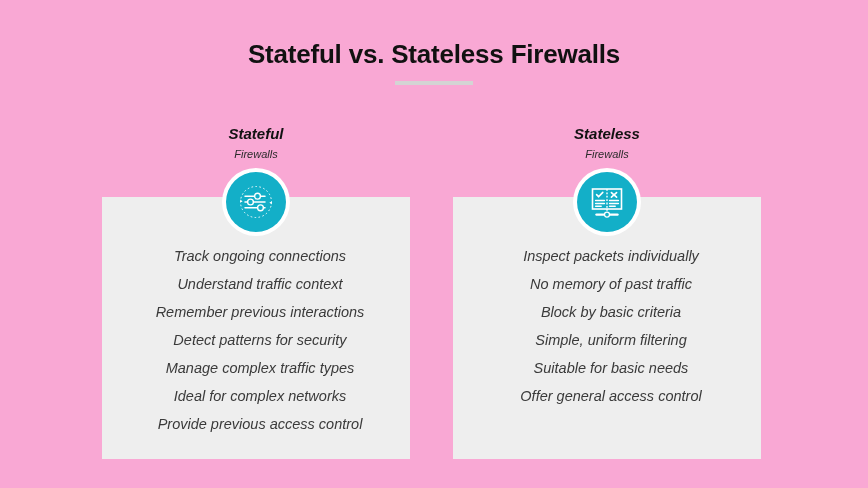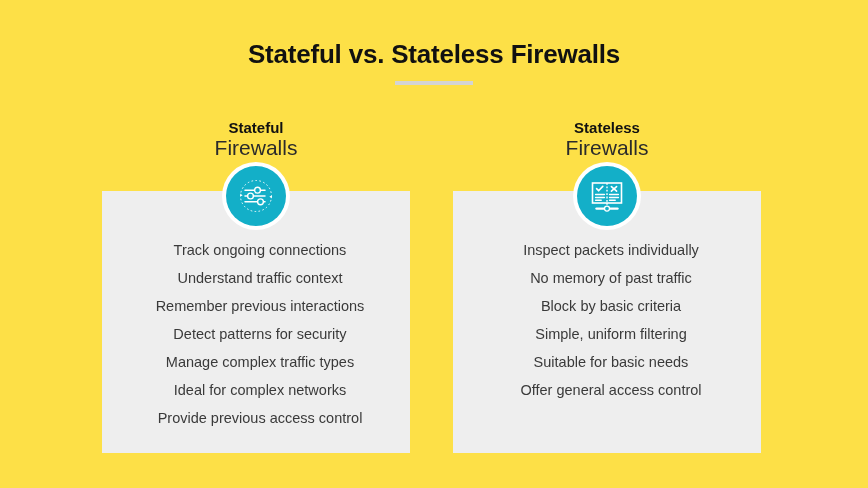--- a/index.html
+++ b/index.html
@@ -12,21 +12,21 @@
     background: #ffffff;
     font-family: "Liberation Sans", sans-serif;
     overflow: hidden;
     position: relative;
   }
 
   #infographic {
     position: relative;
     width: 868px;
     height: 488px;
-    background: #fde047;
+    background: #f9a8d4;
   }
 
   
   .title {
     position: absolute;
     left: 0;
     top: 38px;
     width: 868px;
     text-align: center;
     font-size: 26px;
@@ -42,41 +42,42 @@
     top: 81px;
     margin-left: -39px;
     width: 78px;
     height: 4px;
     background: #d4d4d4;
   }
 
   
   .column {
     position: absolute;
-    top: 118px;
+    top: 124px;
     width: 308px;
+    font-style: italic;
   }
   .column.left  { left: 102px; }
   .column.right { left: 453px; }
 
   .col-head {
     text-align: center;
     position: relative;
     z-index: 3;
   }
   .col-head .head-strong {
     display: block;
     font-size: 15px;
     font-weight: bold;
     color: #111111;
     line-height: 20px;
   }
   .col-head .head-light {
     display: block;
-    font-size: 21px;
+    font-size: 11px;
     font-weight: normal;
     color: #2b2b2b;
     line-height: 20px;
   }
 
   
   .icon-wrap {
     position: absolute;
     top: 44px;
     left: 50%;

